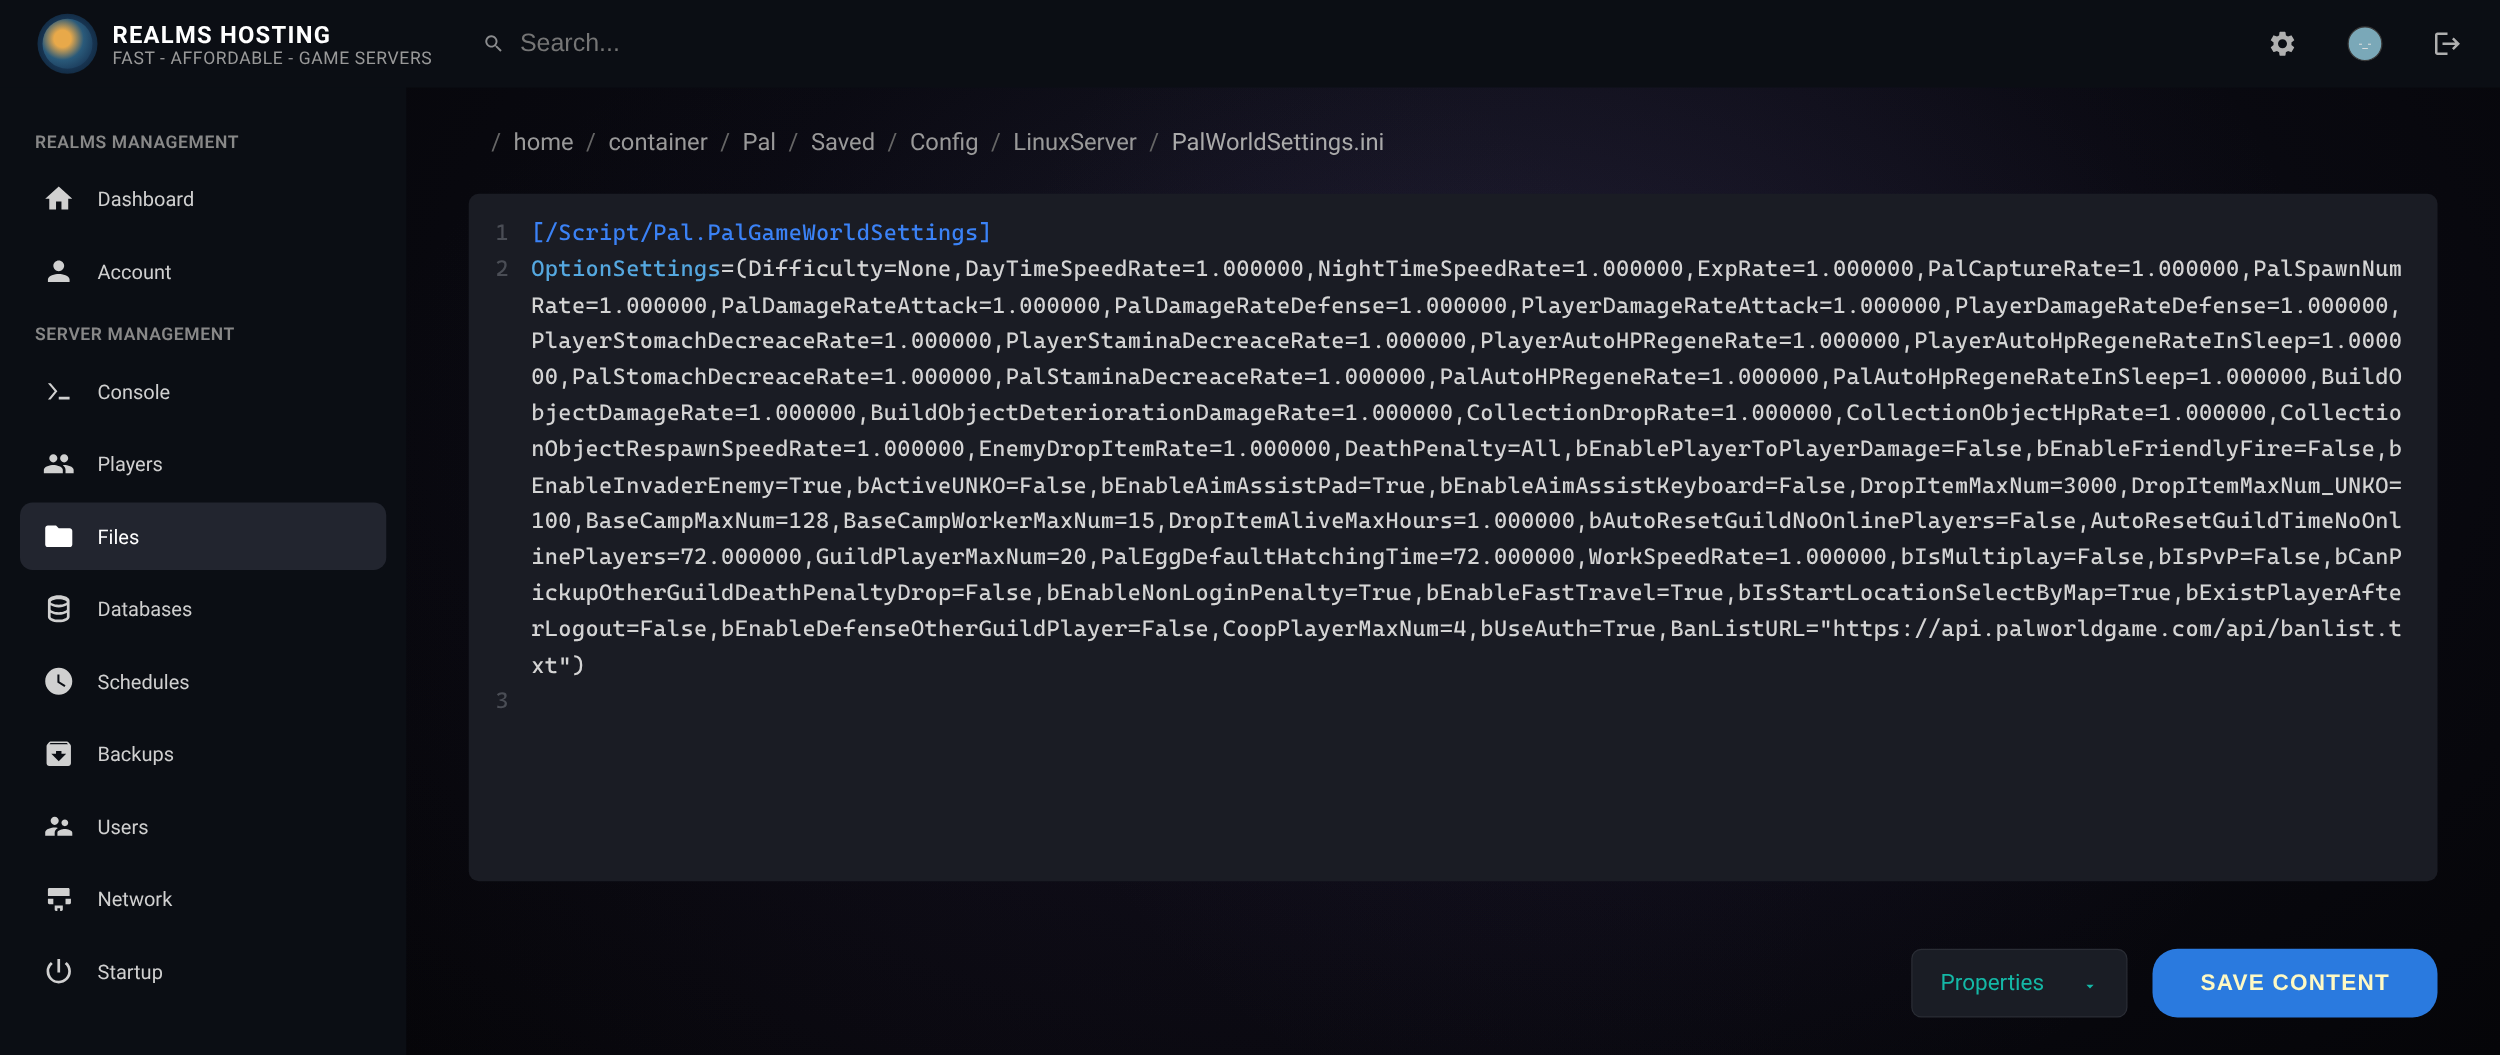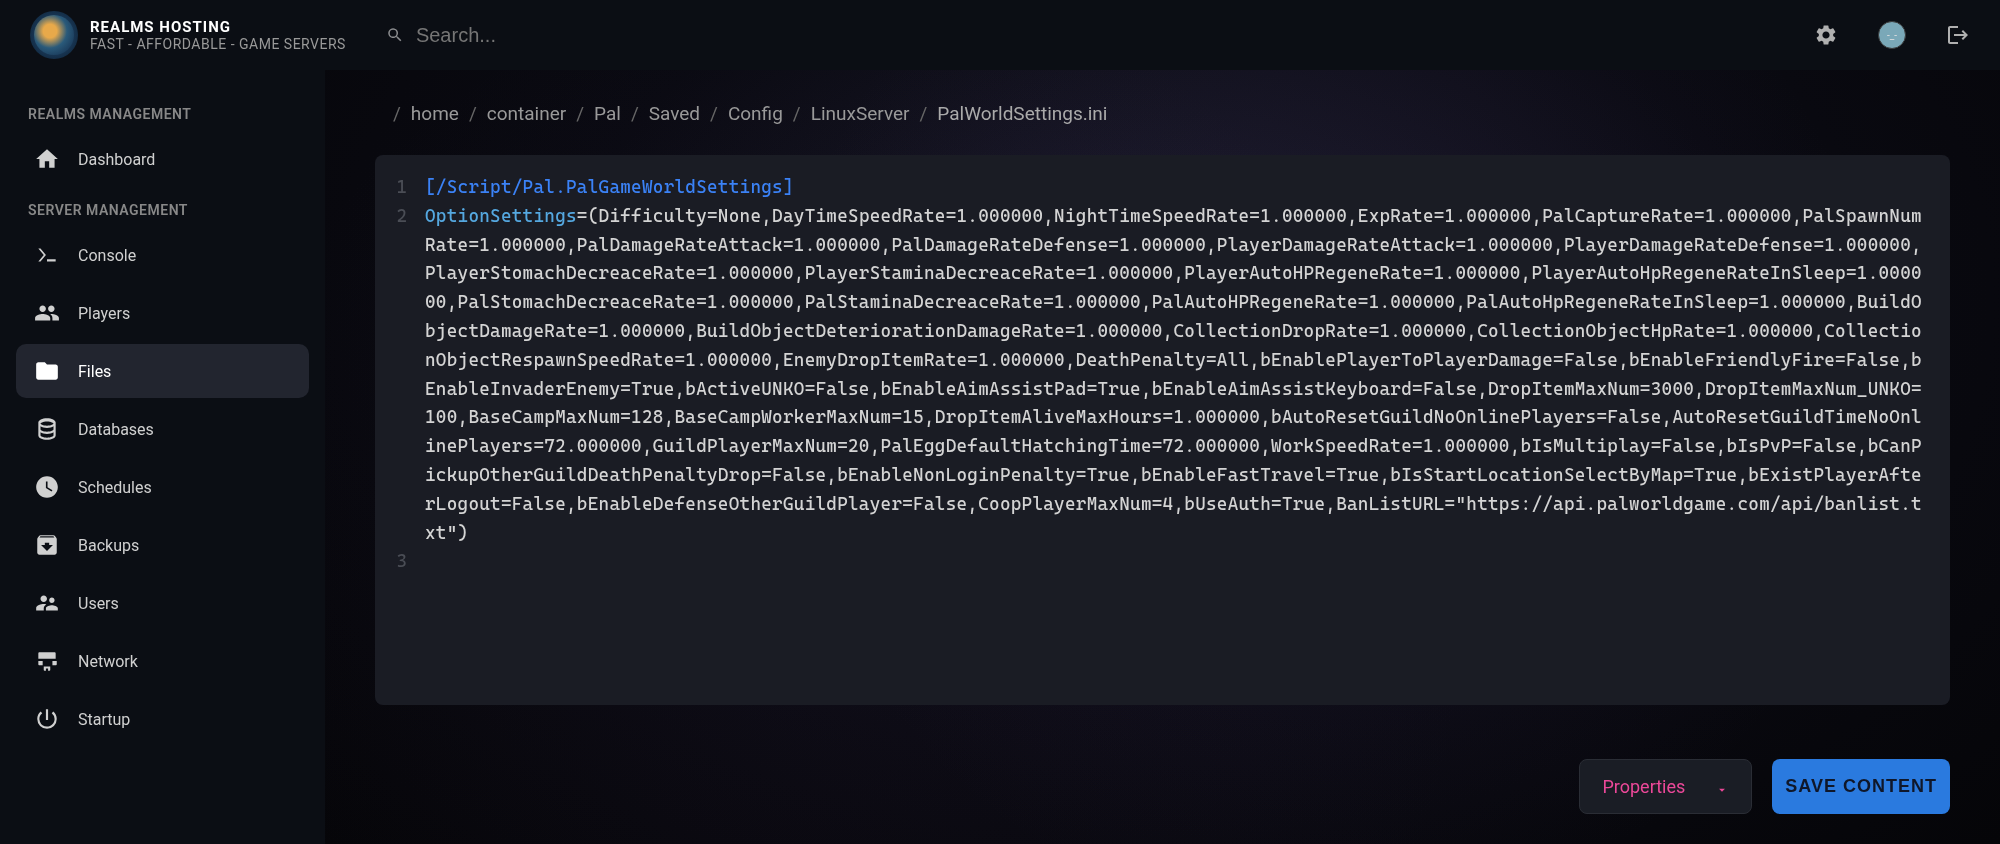--- a/index.html
+++ b/index.html
@@ -42,21 +42,21 @@
       inset: 4px;
       border-radius: 50%;
       background: radial-gradient(circle at 40% 40%, #e8a94a 20%, #2a5a7a 50%, #1a3a5a 80%);
     }
     .logo-text {
       display: flex;
       flex-direction: column;
     }
     .logo-title {
       font-weight: 700;
-      font-size: 15px;
+      font-size: 19px;
       letter-spacing: 1px;
       color: #fff;
     }
     .logo-subtitle {
       font-size: 14px;
       color: #999;
       letter-spacing: 0.5px;
     }
     .search-wrap {
       display: flex;
@@ -215,28 +215,28 @@
     .dropdown {
       background: #1a1d25;
       border: 1px solid #2a2d35;
       border-radius: 8px;
       padding: 16px 22px;
       display: flex;
       align-items: center;
       gap: 30px;
       cursor: pointer;
       font-size: 18px;
-      color: #ec4899;
+      color: #14b8a6;
     }
     .save-btn {
       background: #2a7adf;
       border: none;
-      border-radius: 8px;
-      padding: 16px 13px;
-      color: #0f172a;
+      border-radius: 20px;
+      padding: 16px 38px;
+      color: #fef9c3;
       font-size: 18px;
       font-weight: 600;
       letter-spacing: 1px;
       cursor: pointer;
     }
     svg {
       fill: currentColor;
     }
   </style>
 </head>
@@ -277,20 +277,28 @@
   <div class="sidebar">
     <div class="section-label">REALMS MANAGEMENT</div>
     <div class="nav-item">
       <span class="nav-icon">
           <svg viewBox="0 0 24 24">
             <path d="M10 20v-6h4v6h5v-8h3L12 3 2 12h3v8z"></path>
           </svg>
         </span>
       <span>Dashboard</span>
     </div>
+    <div class="nav-item">
+      <span class="nav-icon">
+          <svg viewBox="0 0 24 24">
+            <path d="M12 12c2.21 0 4-1.79 4-4s-1.79-4-4-4-4 1.79-4 4 1.79 4 4 4zm0 2c-2.67 0-8 1.34-8 4v2h16v-2c0-2.66-5.33-4-8-4z"></path>
+          </svg>
+        </span>
+      <span>Account</span>
+    </div>
     <div class="section-label">SERVER MANAGEMENT</div>
     <div class="nav-item">
       <span class="nav-icon">
           <svg viewBox="0 0 24 24">
             <path d="M4 6l5 6-5 6h2l5-6-5-6H4zm8 12h8v-2h-8v2z"></path>
           </svg>
         </span>
       <span>Console</span>
     </div>
     <div class="nav-item">

